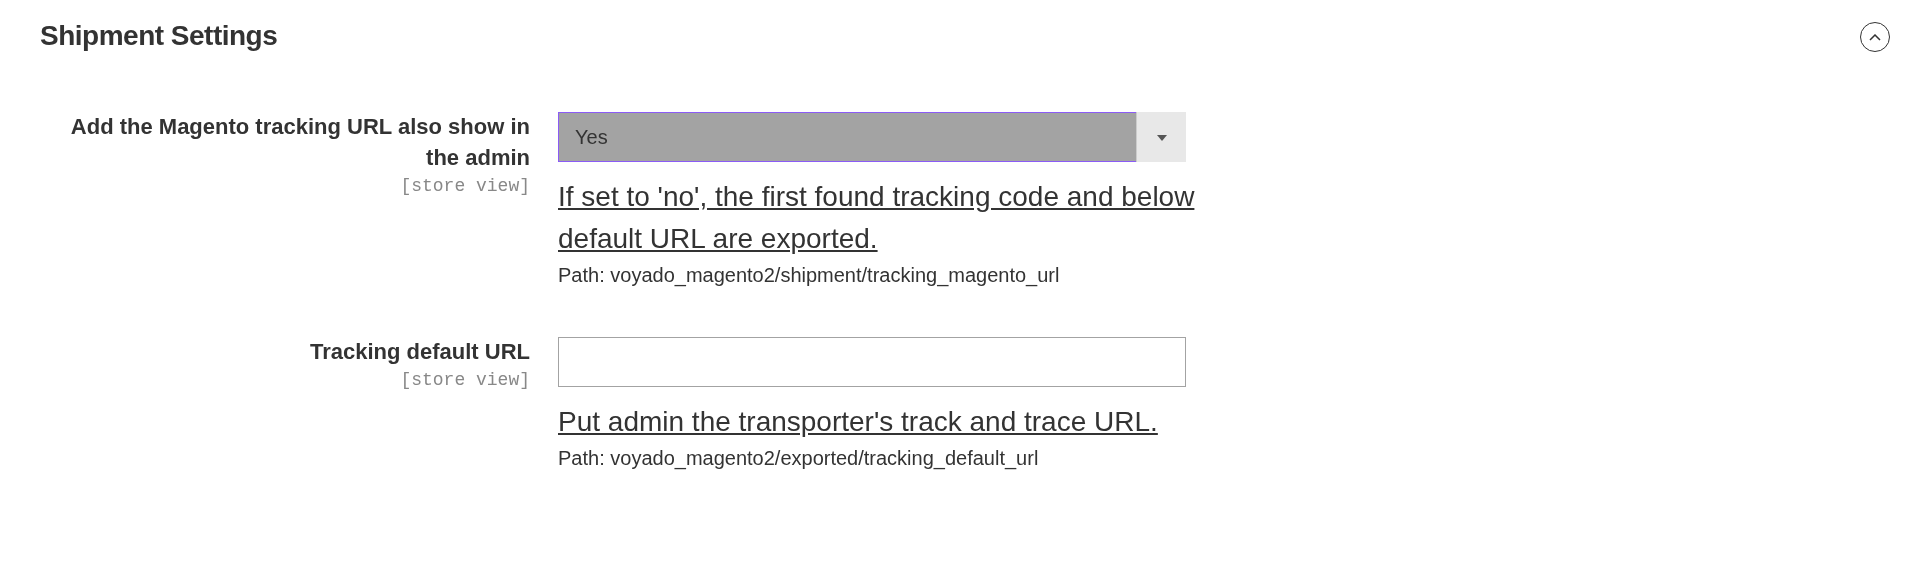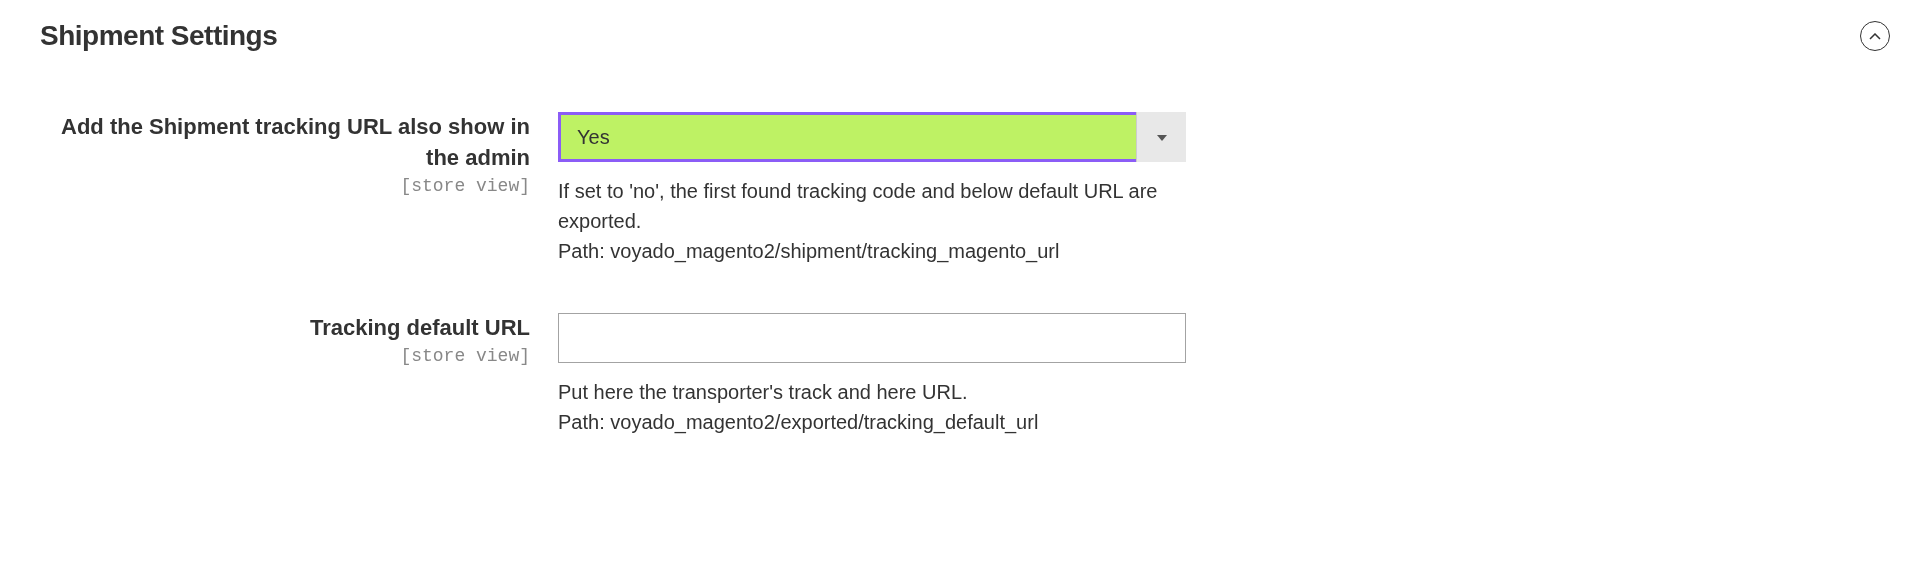--- a/index.html
+++ b/index.html
@@ -5,21 +5,21 @@
 * { box-sizing: border-box; margin: 0; padding: 0; }
 body {
   font-family: -apple-system, BlinkMacSystemFont, "Segoe UI", "Helvetica Neue", Arial, sans-serif;
   background: #fff;
   color: #333;
   padding: 20px 40px;
 }
 .section-header {
   display: flex;
   justify-content: space-between;
-  align-items: center;
+  align-items: flex-end;
   margin-bottom: 60px;
 }
 .section-title {
   font-size: 28px;
   font-weight: 600;
   color: #333;
   letter-spacing: -0.5px;
 }
 .collapse-toggle {
   width: 30px;
@@ -64,22 +64,22 @@
   width: 640px;
 }
 .select-wrapper {
   position: relative;
   width: 628px;
   height: 50px;
 }
 .select-field {
   width: 100%;
   height: 100%;
-  border: 3px solid #8b5cf6;
-  background: #bef264;
+  border: 1px solid #8b5cf6;
+  background: #a3a3a3;
   font-size: 20px;
   padding: 10px 50px 10px 16px;
   appearance: none;
   -webkit-appearance: none;
   color: #333;
   cursor: pointer;
 }
 .select-arrow {
   position: absolute;
   right: 0;
@@ -100,24 +100,25 @@
 .text-input {
   width: 628px;
   height: 50px;
   border: 1px solid #a3a3a3;
   background: #fff;
   font-size: 20px;
   padding: 10px 16px;
   color: #333;
 }
 .help-text {
-  font-size: 20px;
+  font-size: 28px;
   color: #333;
   margin-top: 14px;
   line-height: 1.5;
+  text-decoration: underline;
 }
 .path-line {
   font-size: 20px;
   color: #333;
   margin-top: 4px;
 }
 .path-value {
   font-family: Liberation Sans, sans-serif;
   font-size: 20px;
 }
@@ -131,21 +132,21 @@
     <span>
       <svg viewBox="0 0 12 8" fill="none">
         <path d="M1 6 L6 1 L11 6" stroke="#333" stroke-width="1.5" fill="none"></path>
       </svg>
     </span>
   </div>
 </div>
 
 <div class="form-row">
   <div class="label-col">
-    <span class="field-label">Add the Shipment tracking URL also show in the admin</span>
+    <span class="field-label">Add the Magento tracking URL also show in the admin</span>
     <span class="scope-label">[store view]</span>
   </div>
   <div class="input-col">
     <div class="select-wrapper">
       <select class="select-field">
         <option>Yes</option>
       </select>
       <div class="select-arrow">
         <span>
           <svg viewBox="0 0 12 8" fill="#555">
@@ -161,18 +162,18 @@
   </div>
 </div>
 
 <div class="form-row">
   <div class="label-col">
     <span class="field-label">Tracking default URL</span>
     <span class="scope-label">[store view]</span>
   </div>
   <div class="input-col">
     <input type="text" class="text-input" value="" style="">
-    <div class="help-text">Put here the transporter's track and here URL.</div>
+    <div class="help-text">Put admin the transporter's track and trace URL.</div>
     <div class="path-line">
       <span>Path: </span><span class="path-value">voyado_magento2/exported/tracking_default_url</span>
     </div>
   </div>
 </div>
 
 </body></html>

